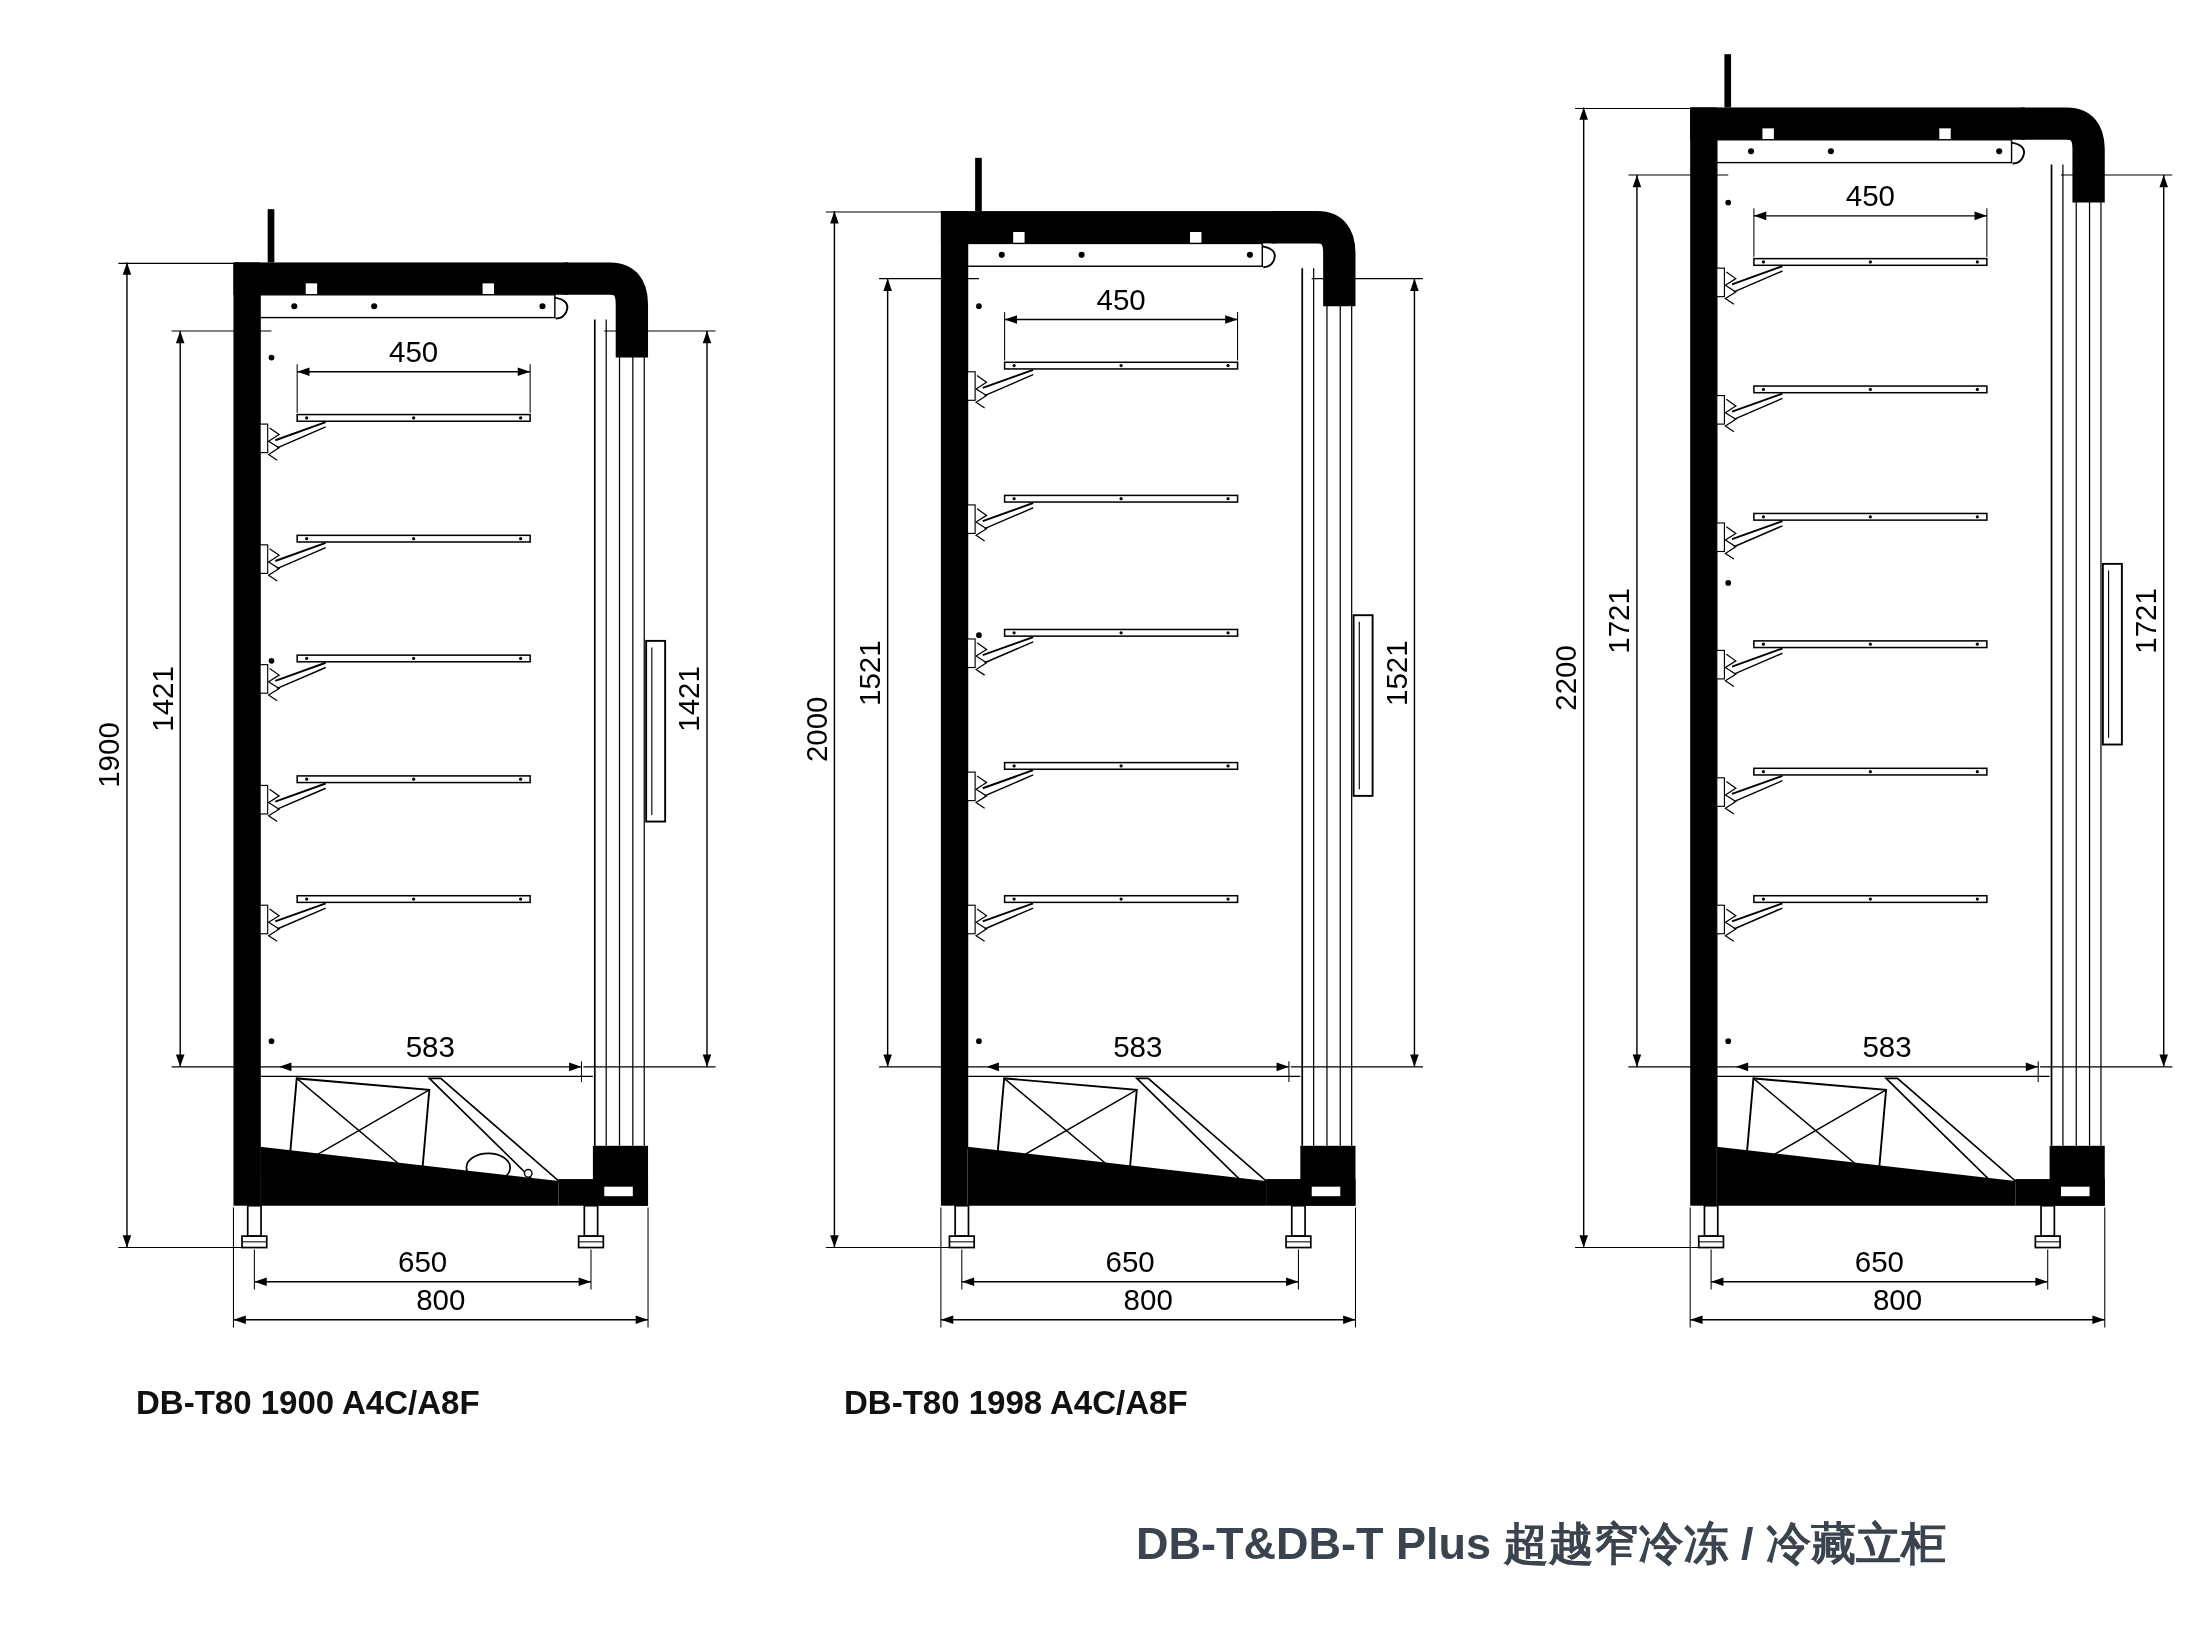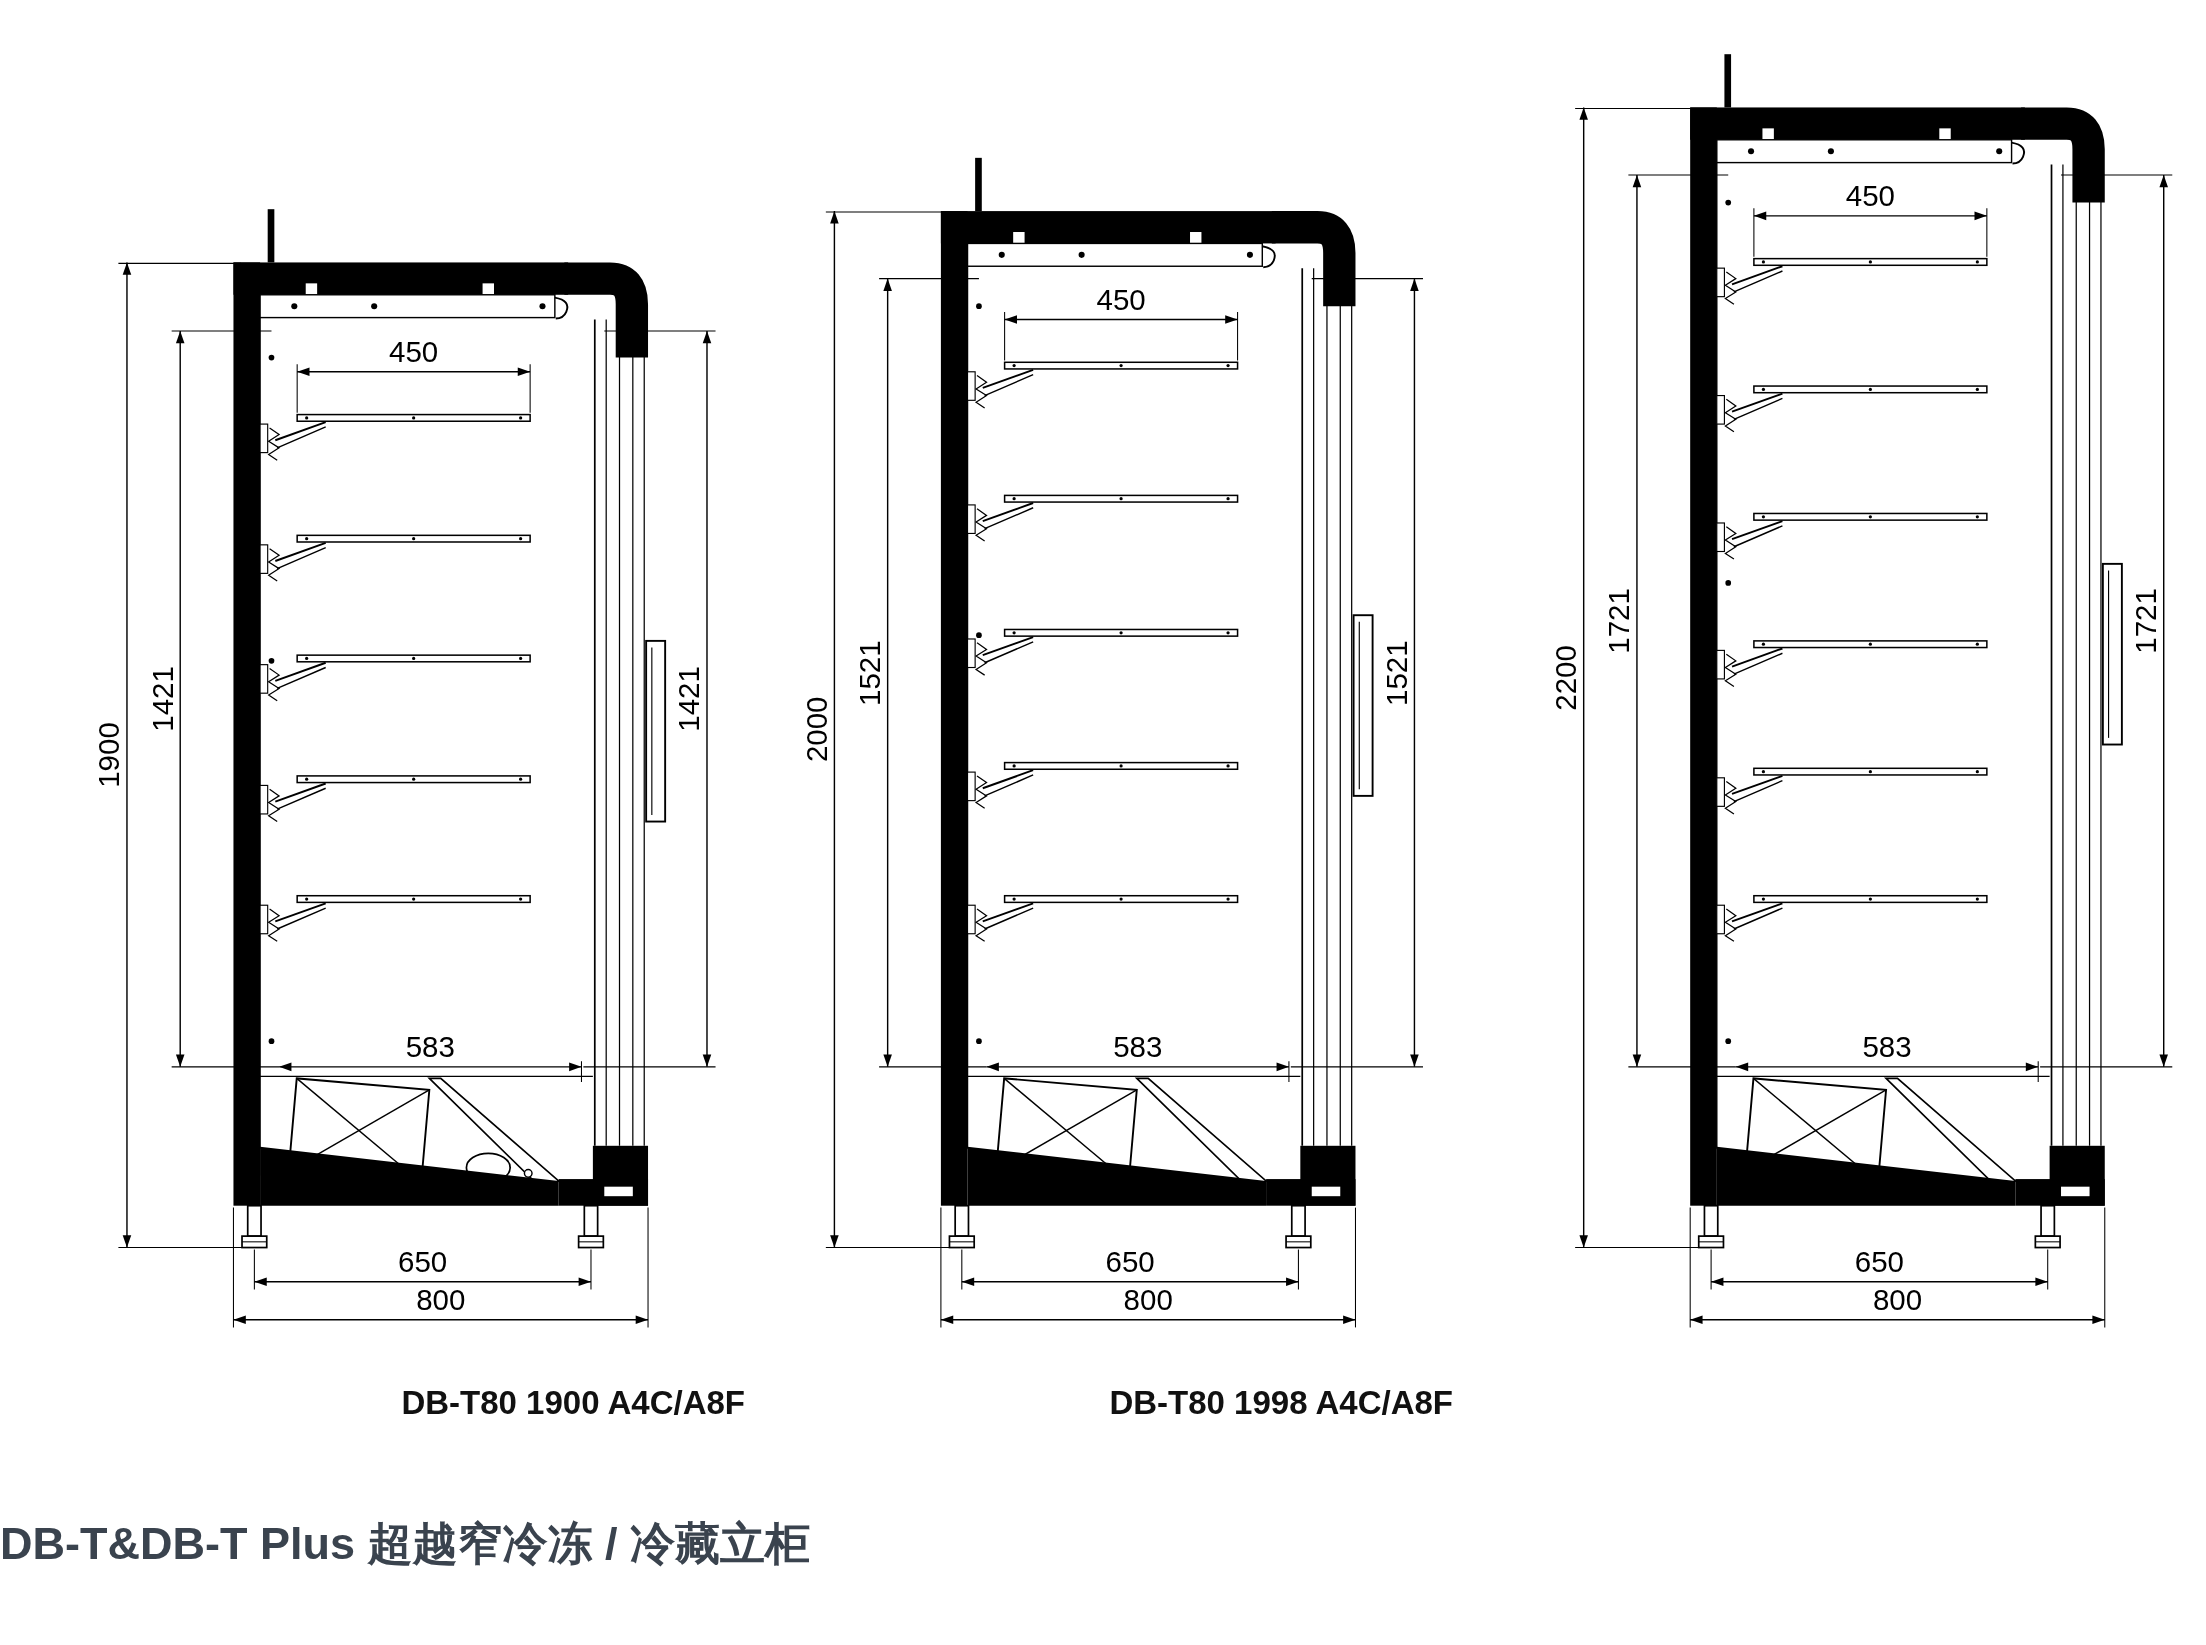--- a/index.html
+++ b/index.html
@@ -1,21 +1,21 @@
 <!DOCTYPE html>
 <html style="font-size:15px"><head>
 <meta charset="utf-8">
 <style>
   *{margin:0;padding:0;box-sizing:border-box}
   html,body{background:#ffffff}
   body{width:2207px;height:1645px;font-family:"Liberation Sans",sans-serif}
   .page{position:relative;width:2207px;height:1645px;background:#fff;overflow:hidden}
   #diagram{position:absolute;left:0;top:0}
-  .caption{position:absolute;top:1384px;width:609px;text-align:right;font-size:33px;font-weight:700;color:#111}
-  .footer{position:absolute;top:1514px;left:0;width:1946px;text-align:left;font-size:45px;font-weight:700}
+  .caption{position:absolute;top:1384px;width:609px;text-align:left;font-size:33px;font-weight:700;color:#111}
+  .footer{position:absolute;top:1514px;left:0;width:1946px;text-align:right;font-size:45px;font-weight:700}
 </style>
 </head>
 <body>
 
 <div class="page">
   <svg id="diagram" width="2207" height="1645" viewBox="0 0 2320 1730">
       <g>
         <rect x="281" y="220" width="7" height="56" fill="#000000"></rect>
         <rect x="245" y="276" width="352" height="34" fill="#000000"></rect>
         <rect x="321" y="298" width="12" height="12" fill="#fff"></rect>

